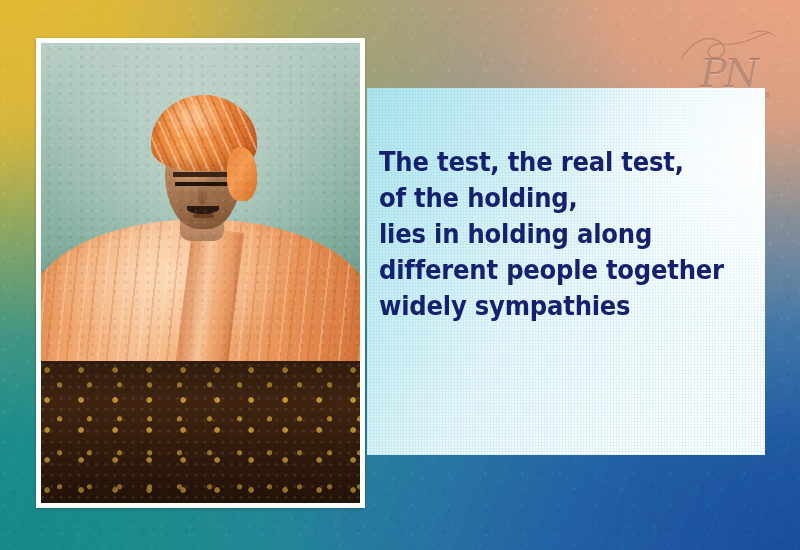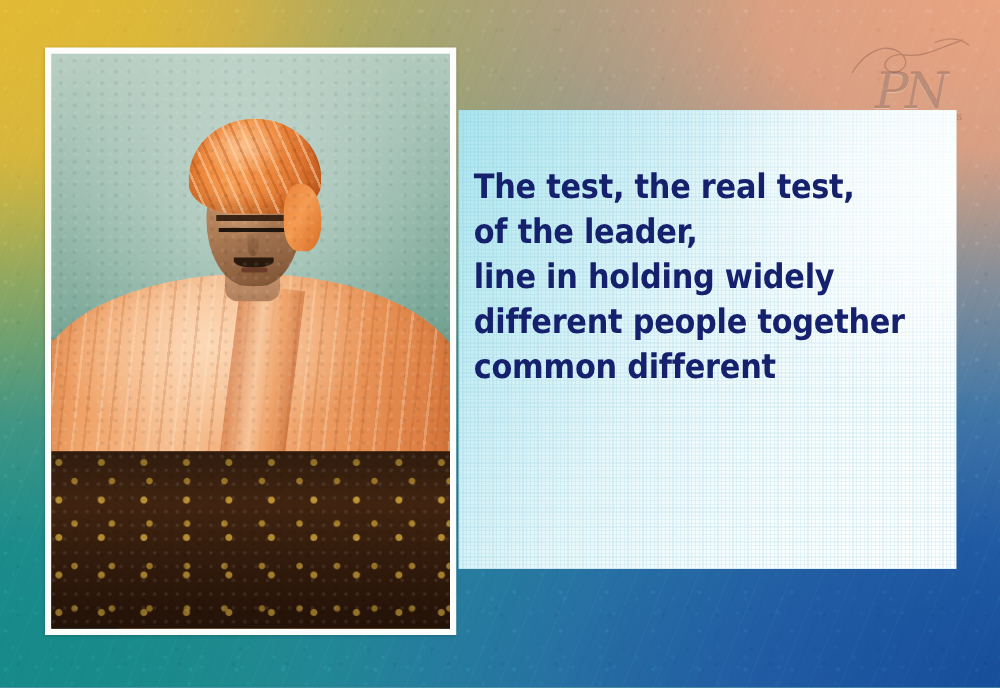--- a/index.html
+++ b/index.html
@@ -205,21 +205,21 @@
     position:absolute;inset:0;opacity:.17;
     background-image:
       radial-gradient(circle at 20% 30%, rgba(255,255,255,.5) 0 1px, rgba(0,0,0,0) 2px),
       radial-gradient(circle at 70% 60%, rgba(0,0,0,.4) 0 1px, rgba(0,0,0,0) 2px);
     background-size:9px 11px,11px 9px;
   }
 
   
   .quote-panel{
     position:absolute;left:367px;top:88px;width:398px;height:367px;
-    box-sizing:border-box;padding:44px 14px 0 12px;
+    box-sizing:border-box;padding:56px 14px 0 12px;
     background:
       linear-gradient(118deg, rgba(168,228,238,.95) 0%, rgba(196,236,243,.85) 22%, rgba(232,247,250,.7) 44%, rgba(248,253,254,.86) 66%, rgba(253,255,255,.97) 86%, #ffffff 100%),
       #eaf8fb;
   }
   .qp-weave{
     position:absolute;inset:0;opacity:.30;
     background-image:
       repeating-linear-gradient(90deg, rgba(110,190,212,.55) 0 1px, rgba(0,0,0,0) 1px 3px),
       repeating-linear-gradient(0deg,  rgba(110,190,212,.45) 0 1px, rgba(0,0,0,0) 1px 3px);
   }
@@ -286,20 +286,20 @@
       <div class="ph-dais-dark"></div>
       <div class="ph-grain"></div>
     </div>
   </div>
 
   <div class="quote-panel">
     <div class="qp-weave"></div>
     <div class="qp-wash"></div>
     <div class="quote-text">
       <span class="qline">The test, the real test,</span>
-      <span class="qline">of the leader,</span>
-      <span class="qline">line in holding widely</span>
+      <span class="qline">of the holding,</span>
+      <span class="qline">lies in holding along</span>
       <span class="qline">different people together</span>
-      <span class="qline">common different</span>
+      <span class="qline">widely sympathies</span>
     </div>
   </div>
 
 </div>
 
 </body></html>

